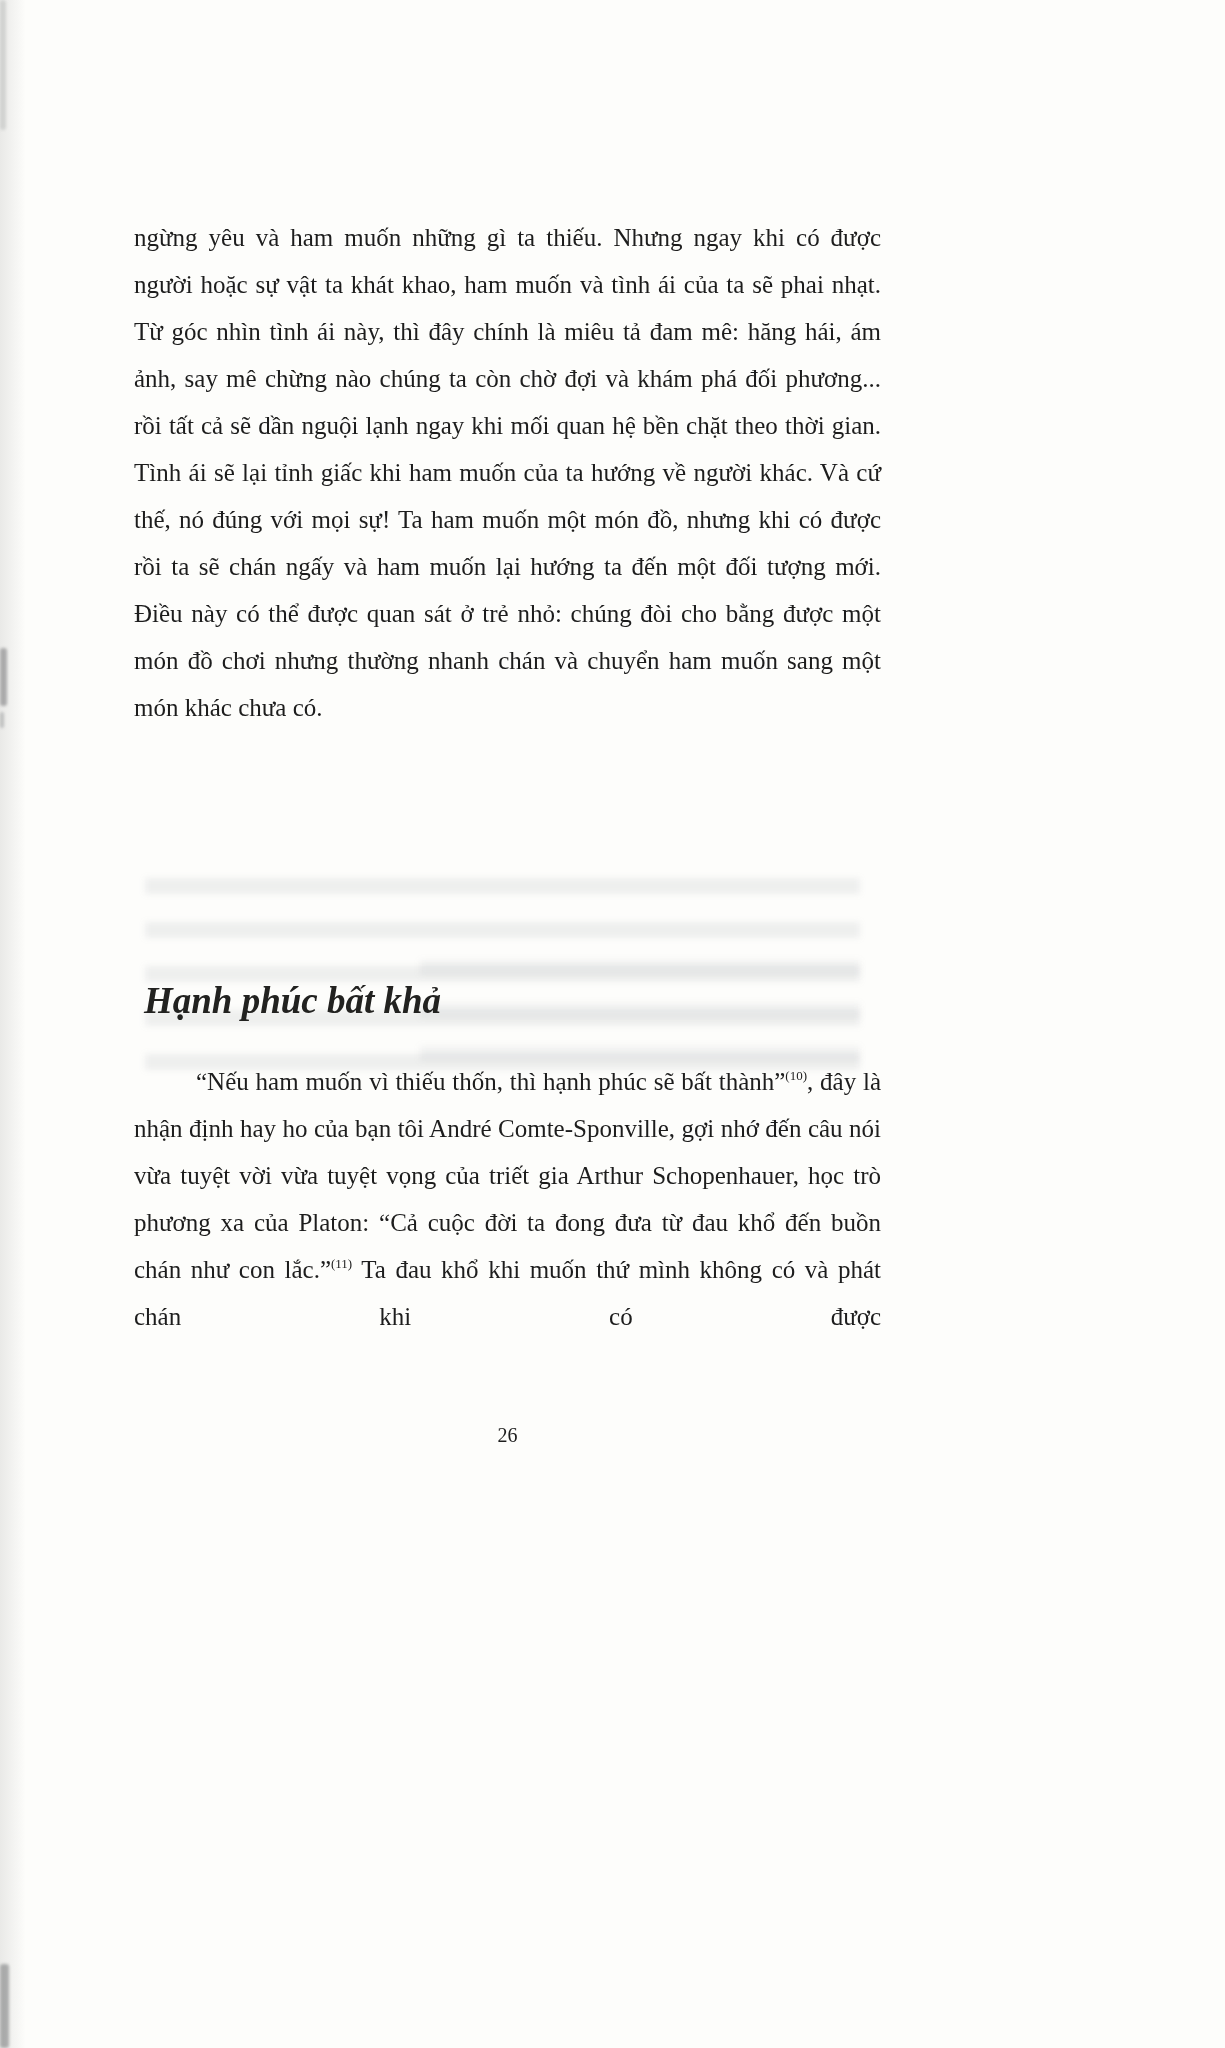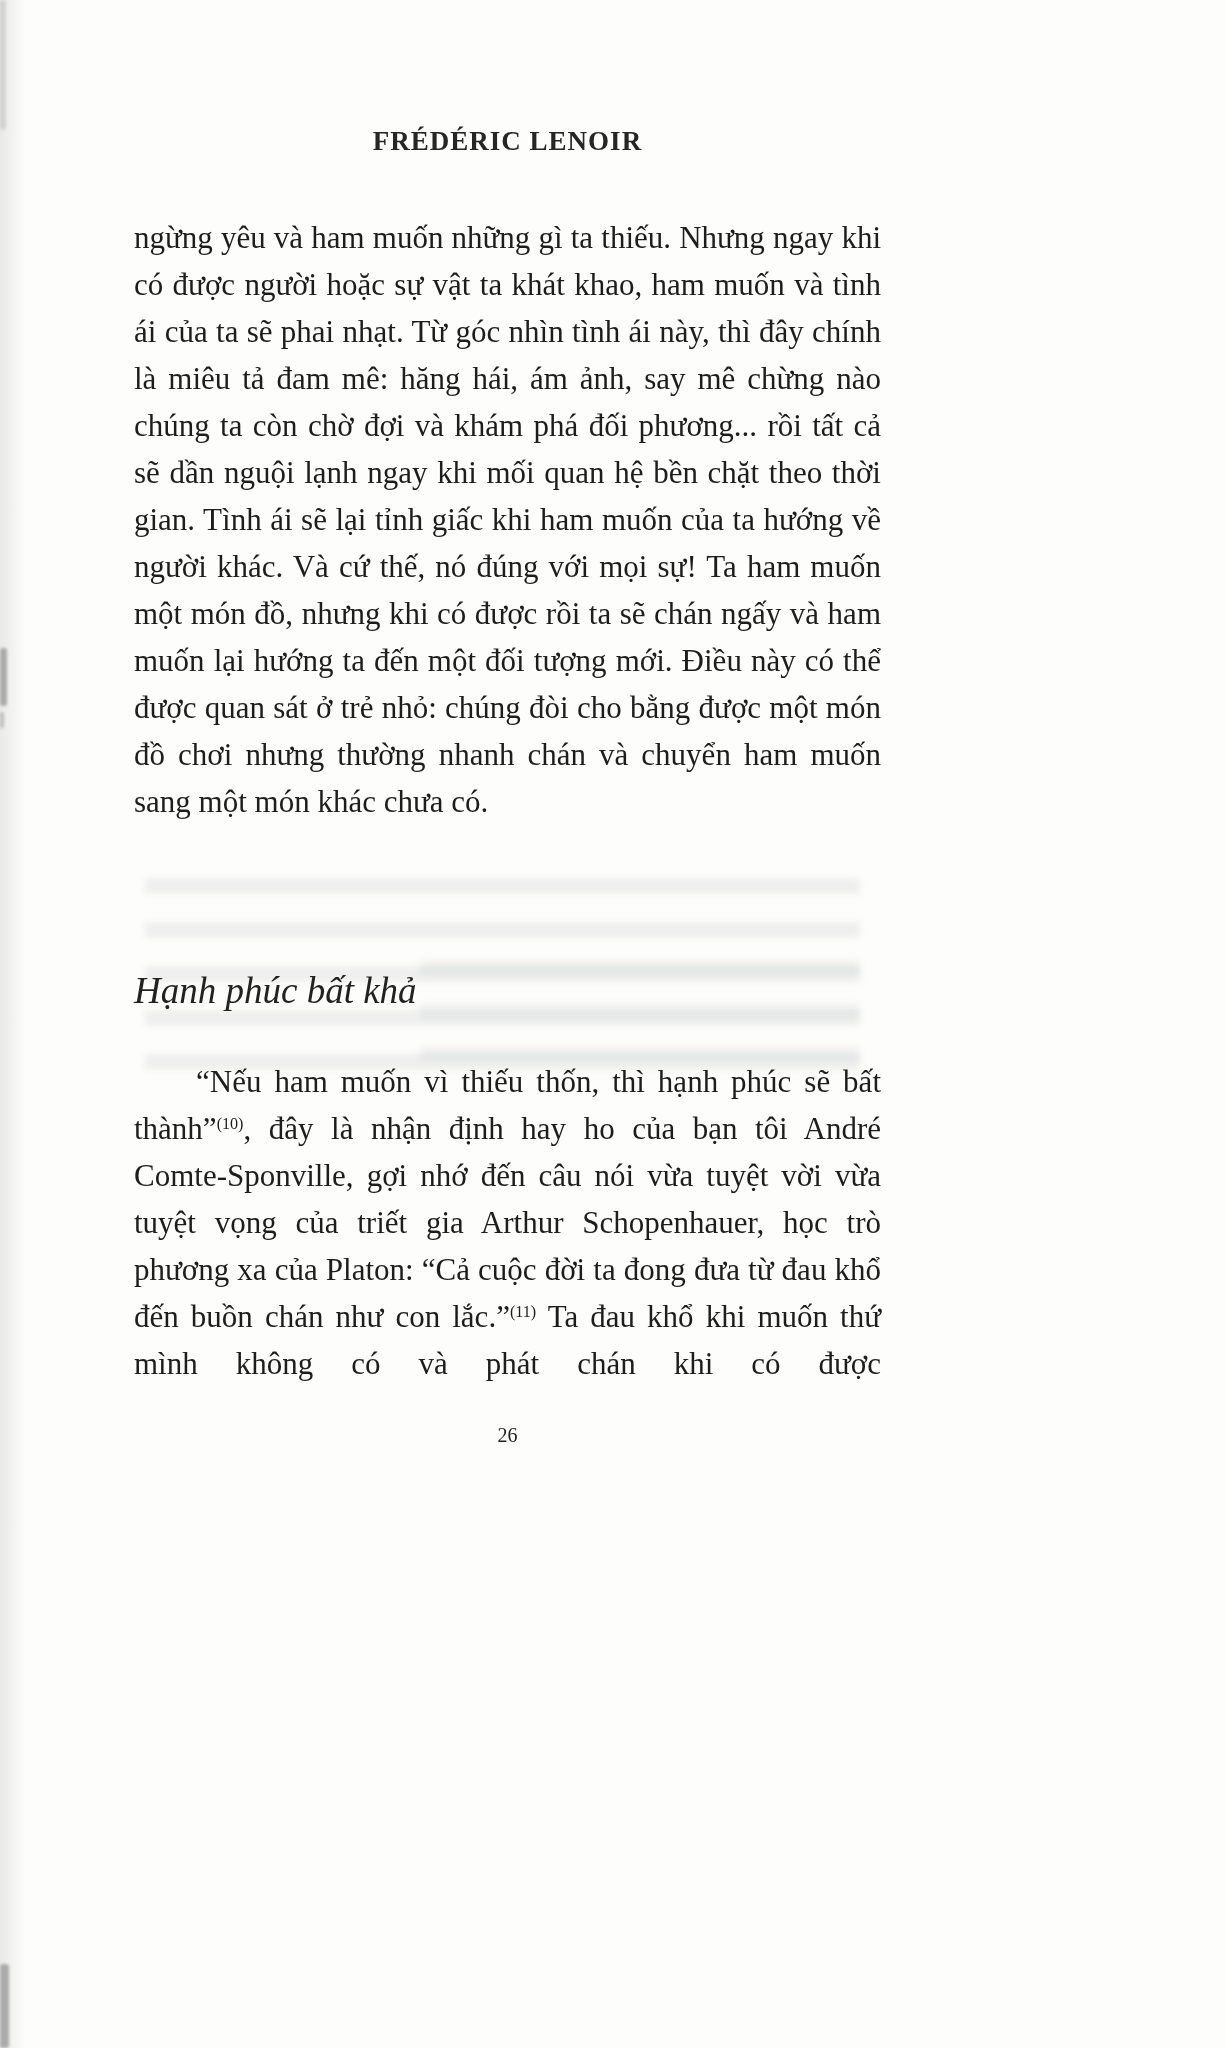--- a/index.html
+++ b/index.html
@@ -45,21 +45,21 @@
     font-size: 27px;
     font-weight: 700;
     letter-spacing: 1px;
     color: #262626;
   }
 
   .body-para {
     position: absolute;
     left: 134px;
     width: 747px;
-    font-size: 31px;
+    font-size: 25px;
     line-height: 47px;
     text-align: justify;
     color: #1d1d1d;
     margin: 0;
   }
 
   .para-1 { top: 214px; }
 
   .para-2 {
     top: 1058px;
@@ -101,25 +101,25 @@
     );
     filter: blur(3px);
     pointer-events: none;
   }
 
   .section-heading {
     position: absolute;
     left: 134px;
     width: 747px;
     top: 968px;
-    margin: 0;
+    margin: 10px;
     font-size: 37px;
     line-height: 46px;
     font-style: italic;
-    font-weight: 400;
+    font-weight: 700;
     color: #222220;
   }
 
   .page-number {
     position: absolute;
     left: 134px;
     width: 747px;
     top: 1424px;
     text-align: center;
     font-size: 20px;
@@ -129,21 +129,20 @@
 </head>
 <body>
 
 <div class="page">
 
   <div class="edge-mark m4"></div>
   <div class="edge-mark m1"></div>
   <div class="edge-mark m2"></div>
   <div class="edge-mark m3"></div>
 
-  <div class="running-header">FRÉDÉRIC LENOIR</div>
 
   <p class="body-para para-1">ngừng yêu và ham muốn những gì ta thiếu. Nhưng ngay khi có được người hoặc sự vật ta khát khao, ham muốn và tình ái của ta sẽ phai nhạt. Từ góc nhìn tình ái này, thì đây chính là miêu tả đam mê: hăng hái, ám ảnh, say mê chừng nào chúng ta còn chờ đợi và khám phá đối phương... rồi tất cả sẽ dần nguội lạnh ngay khi mối quan hệ bền chặt theo thời gian. Tình ái sẽ lại tỉnh giấc khi ham muốn của ta hướng về người khác. Và cứ thế, nó đúng với mọi sự! Ta ham muốn một món đồ, nhưng khi có được rồi ta sẽ chán ngấy và ham muốn lại hướng ta đến một đối tượng mới. Điều này có thể được quan sát ở trẻ nhỏ: chúng đòi cho bằng được một món đồ chơi nhưng thường nhanh chán và chuyển ham muốn sang một món khác chưa có.</p>
 
   <div class="ghost-text"></div>
   <div class="ghost-text-2"></div>
 
   <h2 class="section-heading">Hạnh phúc bất khả</h2>
 
   <p class="body-para para-2"><span>“Nếu ham muốn vì thiếu thốn, thì hạnh phúc sẽ bất thành”</span><sup class="fn">(10)</sup><span>, đây là nhận định hay ho của bạn tôi André Comte-Sponville, gợi nhớ đến câu nói vừa tuyệt vời vừa tuyệt vọng của triết gia Arthur Schopenhauer, học trò phương xa của Platon: “Cả cuộc đời ta đong đưa từ đau khổ đến buồn chán như con lắc.”</span><sup class="fn">(11)</sup><span> Ta đau khổ khi muốn thứ mình không có và phát chán khi có được</span></p>
 

